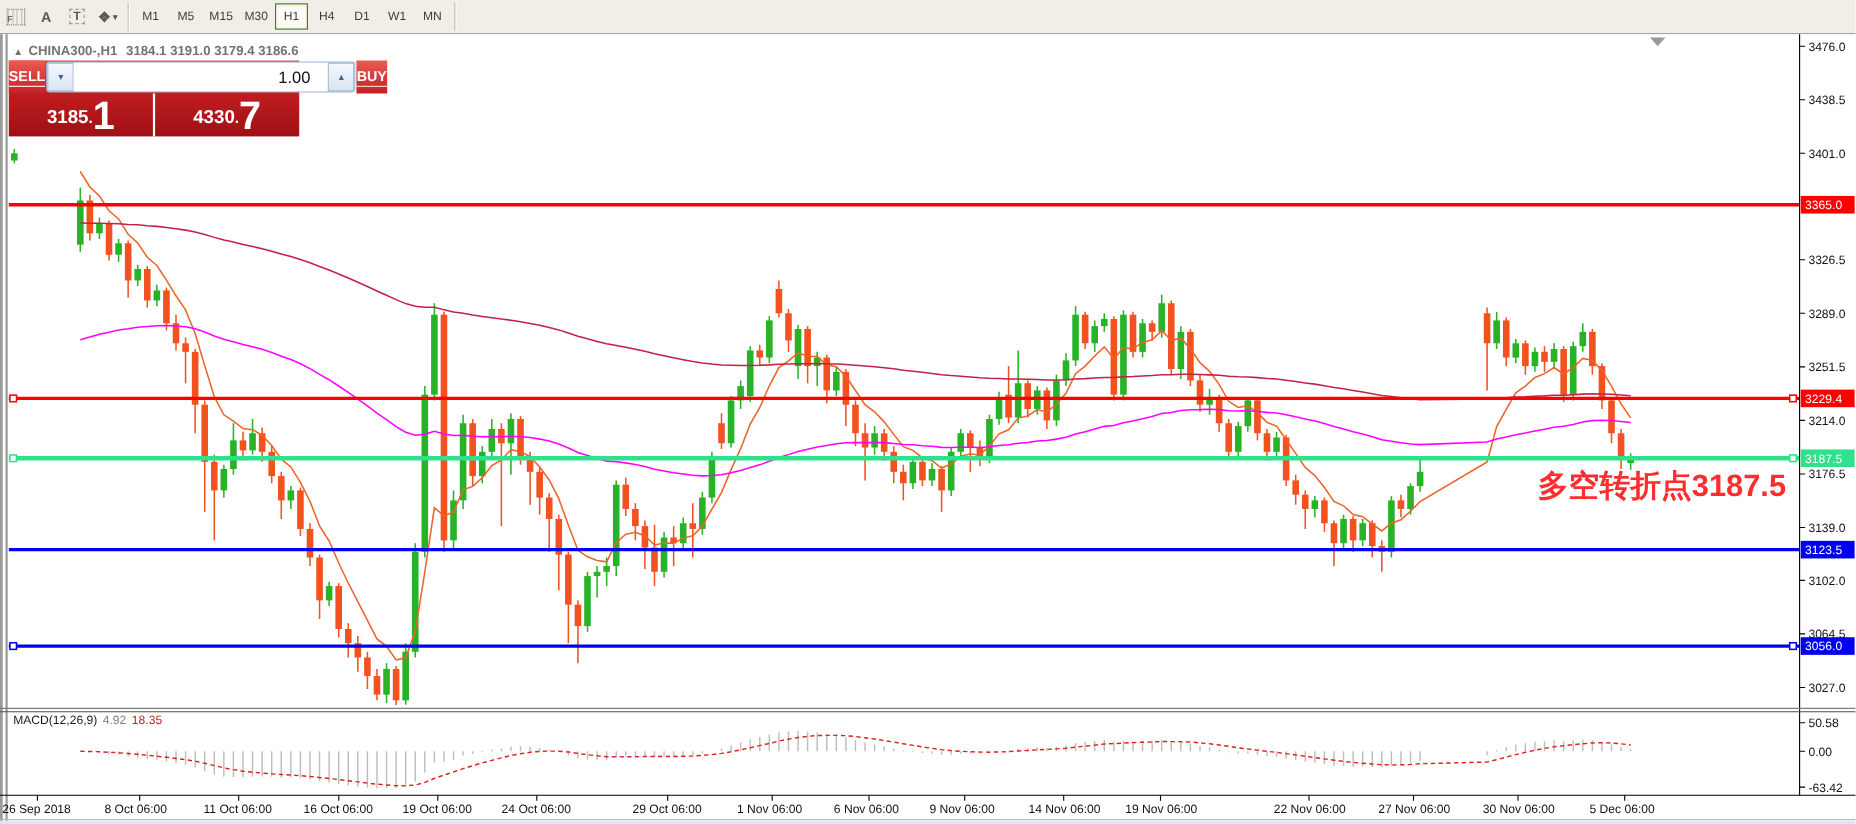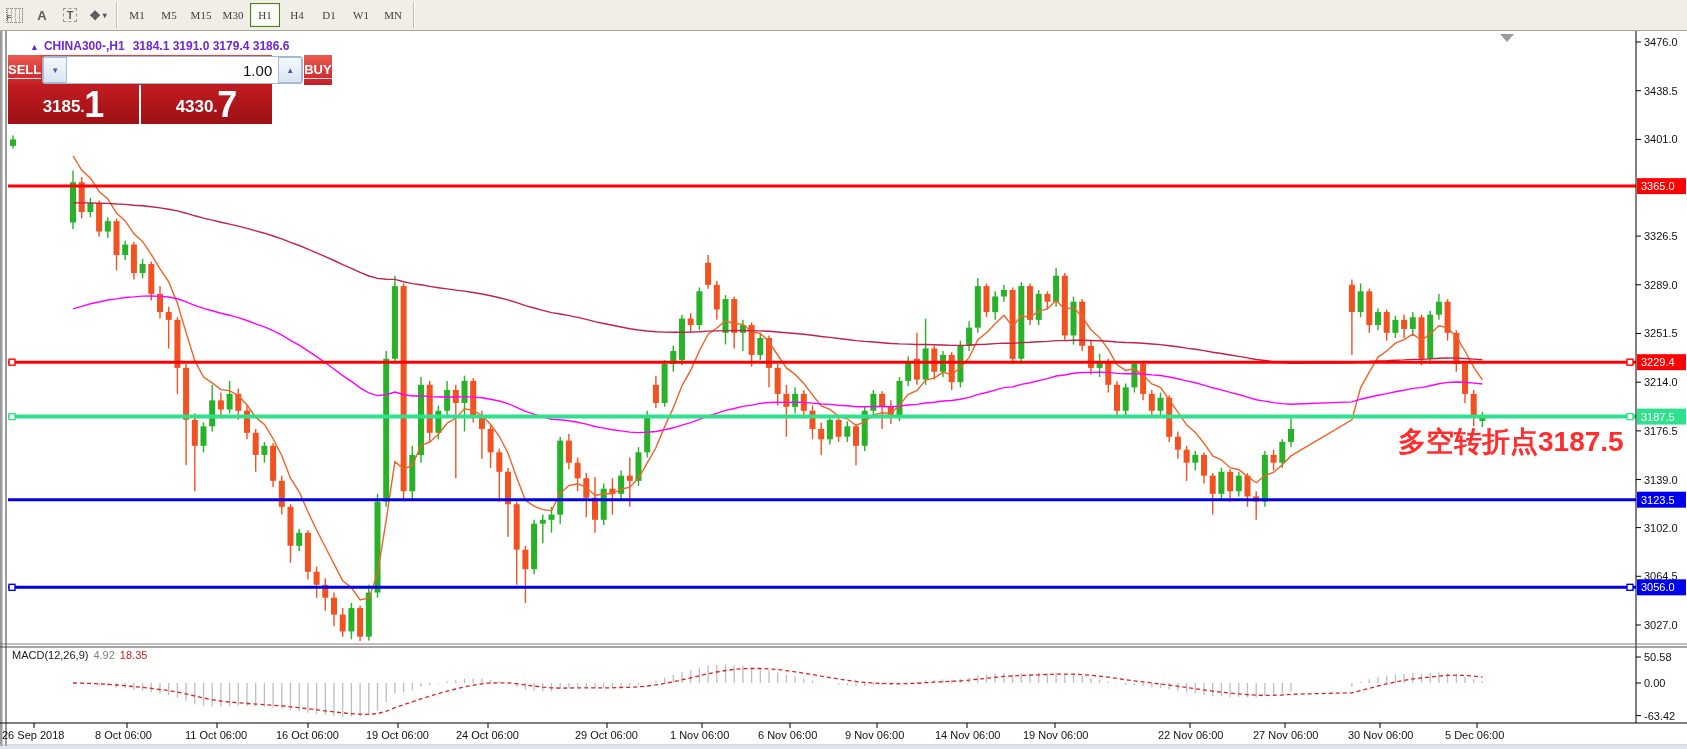--- a/index.html
+++ b/index.html
@@ -13,37 +13,37 @@
   .grid-glyph{width:15px;height:13px;border:1px dotted #8a8a8a;position:relative;font-size:8px;
               color:#6a6a6a;display:flex;align-items:flex-end;justify-content:flex-start;
               background:repeating-linear-gradient(to right,#bbb 0 1px,transparent 1px 4px);}
   .t-box{border:1px dashed #9a9a9a;padding:0 3px;font-size:11px;}
   .caret{font-size:8px;color:#555;margin-left:2px;}
   .tb-sep{width:1px;height:26px;background:#c2beb4;margin:0 4px;box-shadow:1px 0 0 #ffffff;}
   .tf-btn{min-width:28px;height:22px;display:flex;align-items:center;justify-content:center;
           font-size:11px;color:#3c3c3c;margin:0 1px;border:1px solid transparent;cursor:default;}
   .tf-btn.active{background:#fcfbf8;border:1px solid #4d7c0f;box-shadow:inset 0 0 2px #d8d4ca;}
   
-  #chart-header{position:absolute;left:30px;top:39px;z-index:20;font-size:12px;color:#6d28d9;
+  #chart-header{position:absolute;left:12px;top:39px;z-index:20;font-size:12px;color:#737373;
                 font-weight:bold;letter-spacing:0px;}
   #chart-header .tri{font-size:9px;margin-right:5px;}
   #chart-header .ohlc{font-weight:bold;margin-left:8px;}
   
   #order-panel{position:absolute;left:8px;top:55px;width:264px;height:69px;z-index:25;
                background:linear-gradient(#e4423c,#c01c20 45%,#9e1014);}
   #op-top{position:absolute;left:0;top:0;width:100%;height:30px;display:flex;}
   .op-btn{width:68px;height:30px;display:flex;align-items:center;justify-content:center;
           color:#fff;font-size:13px;font-weight:bold;background:linear-gradient(#ec5a50,#c42026);}
   .op-btn span{border-bottom:1px solid rgba(255,255,255,.85);padding-bottom:1px;}
   #op-spinner{flex:1;background:#eef2f8;border:1px solid #9fb6d4;border-radius:3px;margin:1px;
               display:flex;align-items:stretch;}
   .spin-btn{width:22px;background:linear-gradient(#f4f8fd,#d9e4f2);border:1px solid #a8bcd6;
             display:flex;align-items:center;justify-content:center;color:#44639a;font-size:8px;}
   #op-volume{flex:1;border:none;background:#fff;text-align:right;font-size:15px;color:#111;
-             padding:0 6px;font-family:"Liberation Sans",sans-serif;min-width:0;}
+             padding:0 16px;font-family:"Liberation Sans",sans-serif;min-width:0;}
   #op-prices{position:absolute;left:0;top:30px;width:100%;height:39px;display:flex;}
   .op-price{flex:1;display:flex;align-items:flex-end;justify-content:center;color:#fff;
             padding-bottom:2px;}
   .op-price.sell{border-right:2px solid #ffffff;}
   .pp-int{font-size:17px;font-weight:bold;line-height:30px;}
   .pp-dot{font-size:14px;font-weight:bold;line-height:30px;}
   .pp-big{font-size:36px;font-weight:bold;line-height:34px;}
   
   #annotation{position:absolute;left:1398px;top:423px;z-index:15;color:#ff2d2d;font-size:28px;
               font-weight:bold;white-space:nowrap;}
@@ -68,21 +68,21 @@
       <span>A</span>
     </div>
   <div class="tb-icon">
       <span class="t-box">T</span>
     </div>
   <div class="tb-icon">
       <span>❖</span>
       <span class="caret">▾</span>
     </div>
   <div class="tb-sep"></div>
-  <div id="tf-group" style="display: flex; font-family: Liberation Serif, serif;">
+  <div id="tf-group" style="display: flex;">
       <div class="tf-btn">M1</div>
       <div class="tf-btn">M5</div>
       <div class="tf-btn">M15</div>
       <div class="tf-btn">M30</div>
       <div class="tf-btn active">H1</div>
       <div class="tf-btn">H4</div>
       <div class="tf-btn">D1</div>
       <div class="tf-btn">W1</div>
       <div class="tf-btn">MN</div>
     </div>

